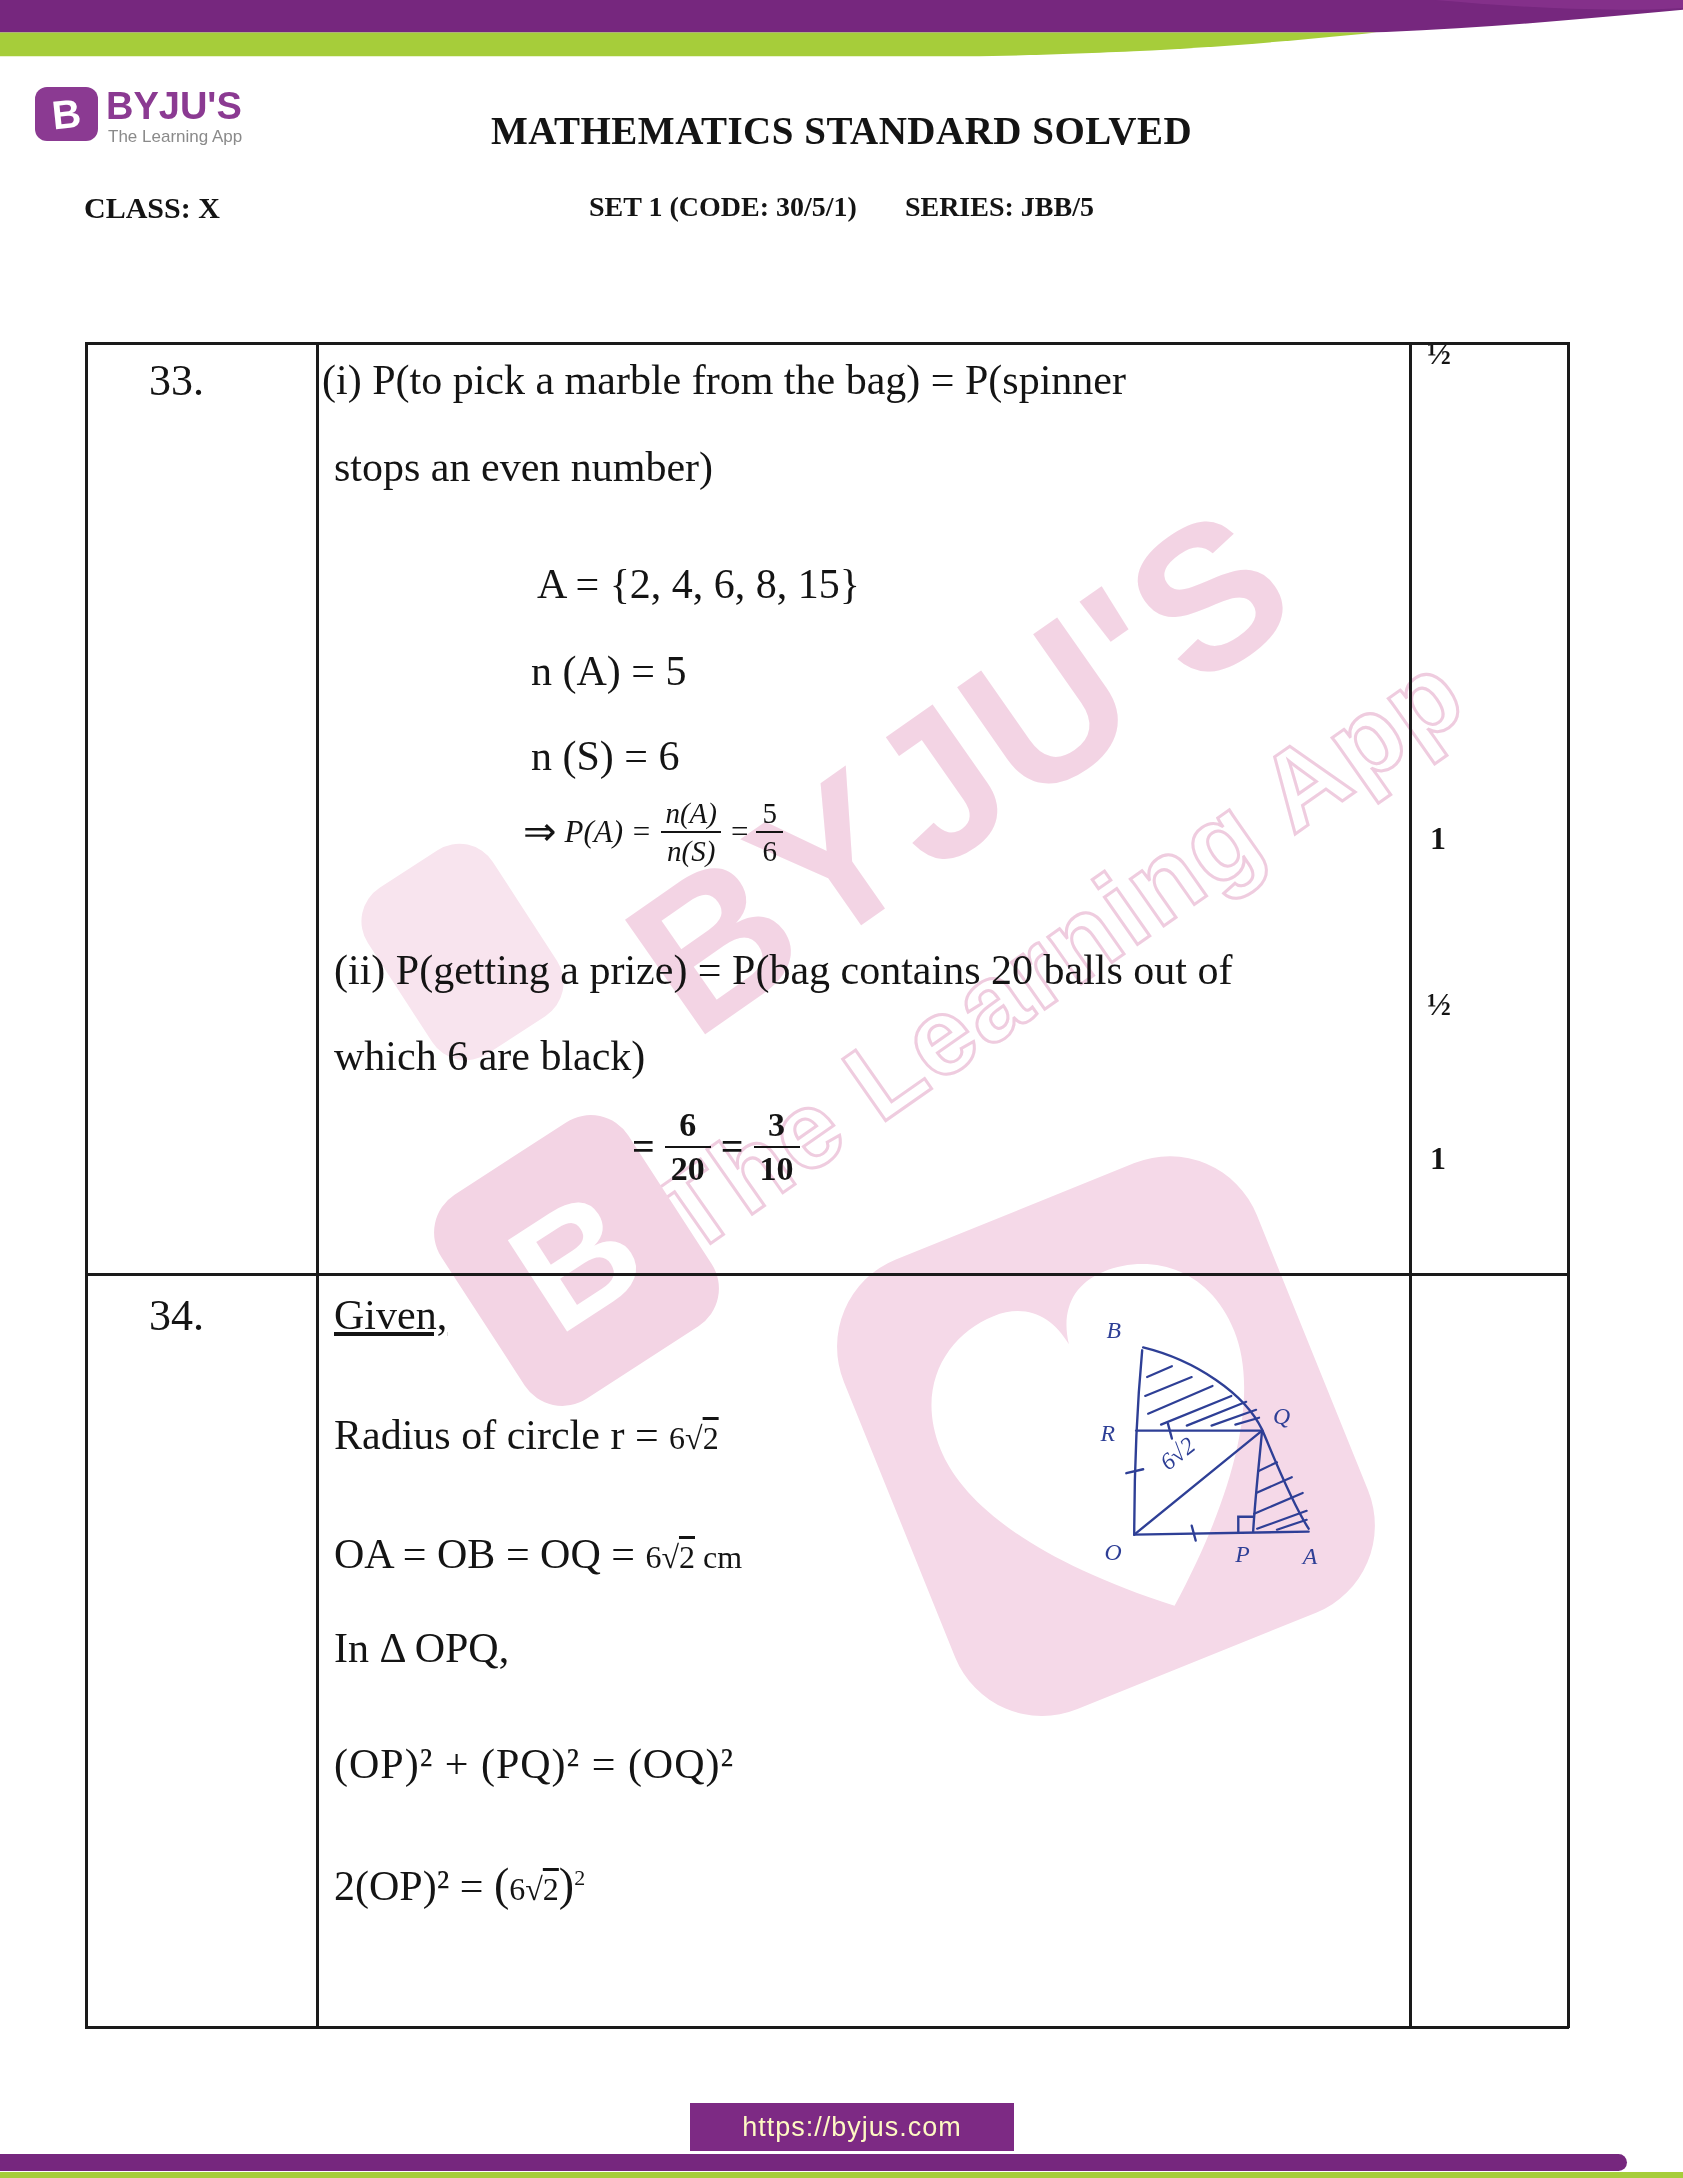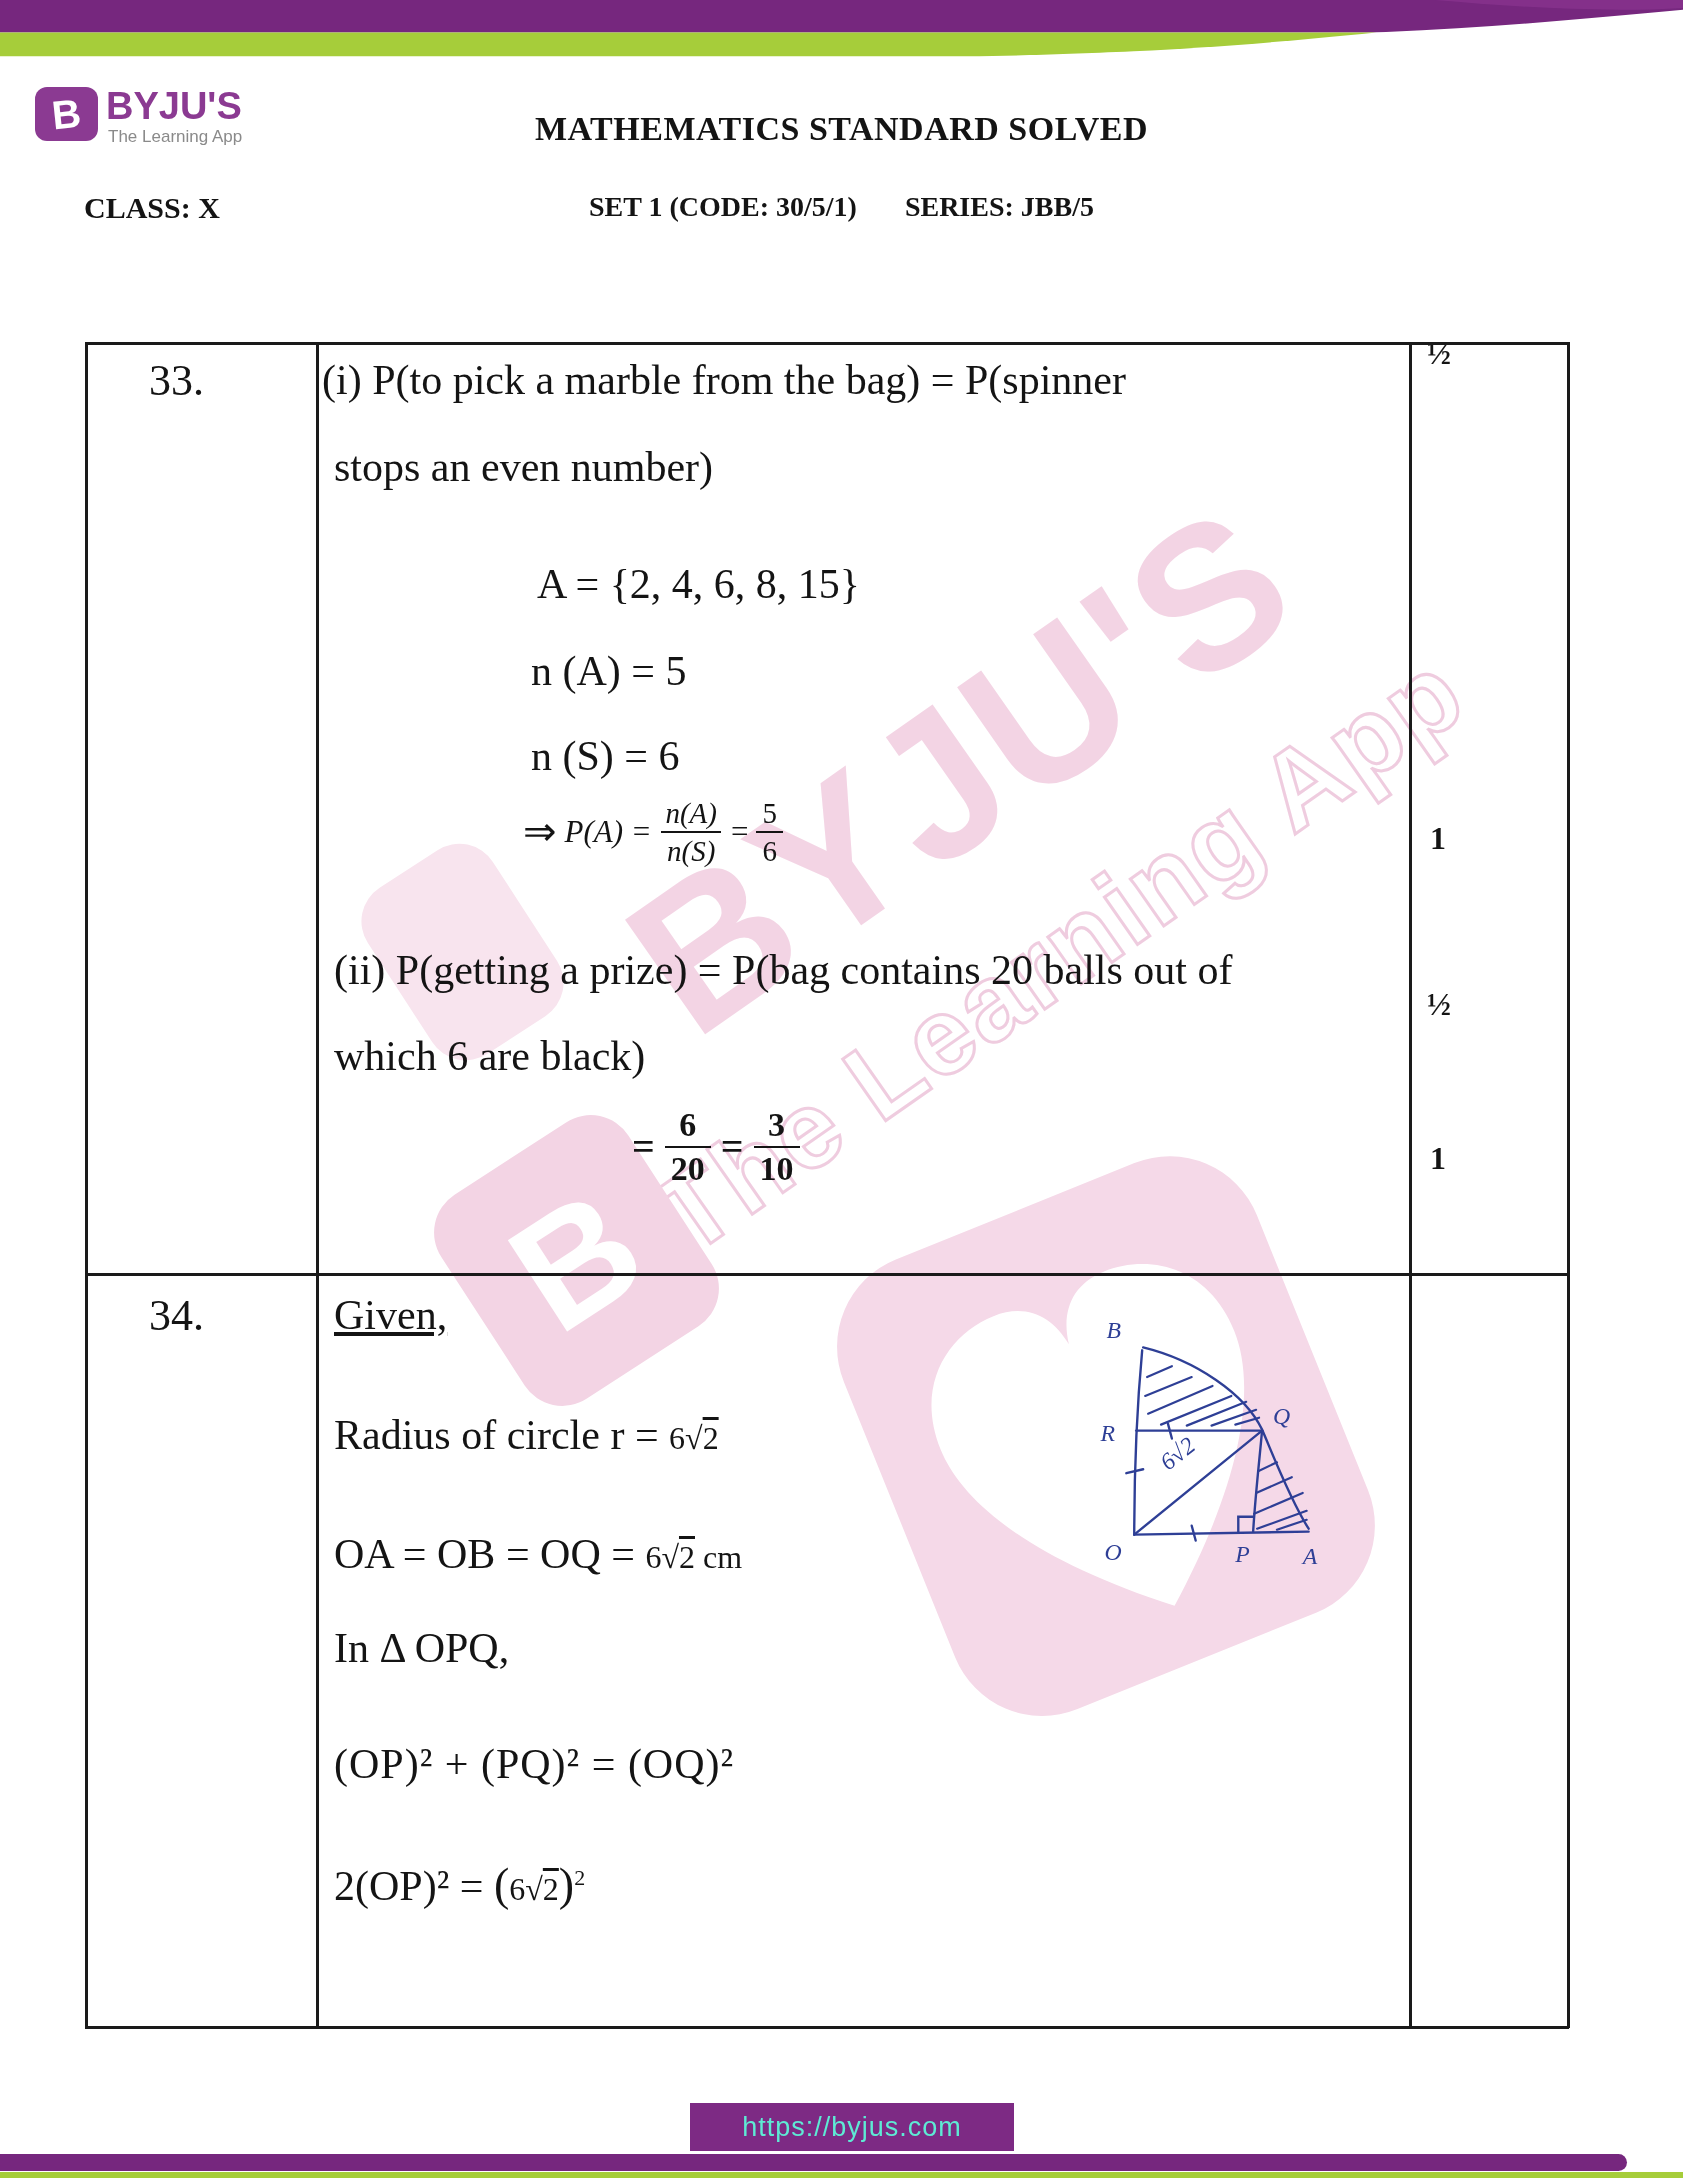--- a/index.html
+++ b/index.html
@@ -7,34 +7,34 @@
         font-family:"Liberation Serif",serif;color:#141414;}
   .abs{position:absolute;line-height:1.05;white-space:nowrap;}
 
   
   #topswoosh{position:absolute;left:0;top:0;width:1683px;height:69px;}
   #footbar{position:absolute;left:0;top:2154px;width:1627px;height:17px;background:#76277e;
            border-radius:0 9px 9px 0;}
   #footgreen{position:absolute;left:0;top:2172px;width:1683px;height:6px;background:#a6cd3a;}
   #urlbox{position:absolute;left:690px;top:2103px;width:324px;height:48px;background:#7d2a84;
           display:flex;align-items:center;justify-content:center;}
-  #urlbox span{font-family:"Liberation Sans",sans-serif;font-size:27px;color:#5eead4;letter-spacing:1px;}
+  #urlbox span{font-family:"Liberation Sans",sans-serif;font-size:27px;color:#fef9c3;letter-spacing:1px;}
 
   
   #logo{position:absolute;left:35px;top:85px;width:337px;height:69px;}
   #logo .sq{position:absolute;left:0;top:2px;width:63px;height:54px;background:#8b3a92;border-radius:12px;
             display:flex;align-items:center;justify-content:center;}
   #logo .sq span{color:#fff;font-family:"Liberation Sans",sans-serif;font-weight:700;font-size:40px;transform:rotate(-6deg);}
   #logo .brand{position:absolute;left:71px;top:0px;color:#8b3a92;font-family:"Liberation Sans",sans-serif;
                font-weight:700;font-size:38px;letter-spacing:0px;}
   #logo .tag{position:absolute;left:73px;top:42px;color:#8a8a8a;font-family:"Liberation Sans",sans-serif;
              font-size:17px;}
 
   
-  .h-title{left:0;right:0;top:111px;text-align:center;font-weight:700;font-size:34px;letter-spacing:0.5px;}
+  .h-title{left:0;right:0;top:111px;text-align:center;font-weight:700;font-size:39px;letter-spacing:0.5px;}
   .h-class{left:84px;top:192px;font-weight:700;font-size:30px;}
   .h-set{left:0;right:0;top:192px;text-align:center;font-weight:700;font-size:28px;}
   .h-set .gap{display:inline-block;width:48px;}
 
   
   .wm{position:absolute;z-index:0;pointer-events:none;}
   #wm-brand{left:505px;top:663px;width:911px;text-align:center;font-family:"Liberation Sans",sans-serif;
             font-weight:700;font-size:203px;color:#f3d4e4;transform:rotate(-35deg);letter-spacing:4px;}
   #wm-tag{left:569px;top:896px;width:980px;text-align:center;font-family:"Liberation Sans",sans-serif;
           font-weight:700;font-size:109px;color:rgba(255,255,255,0.2);

